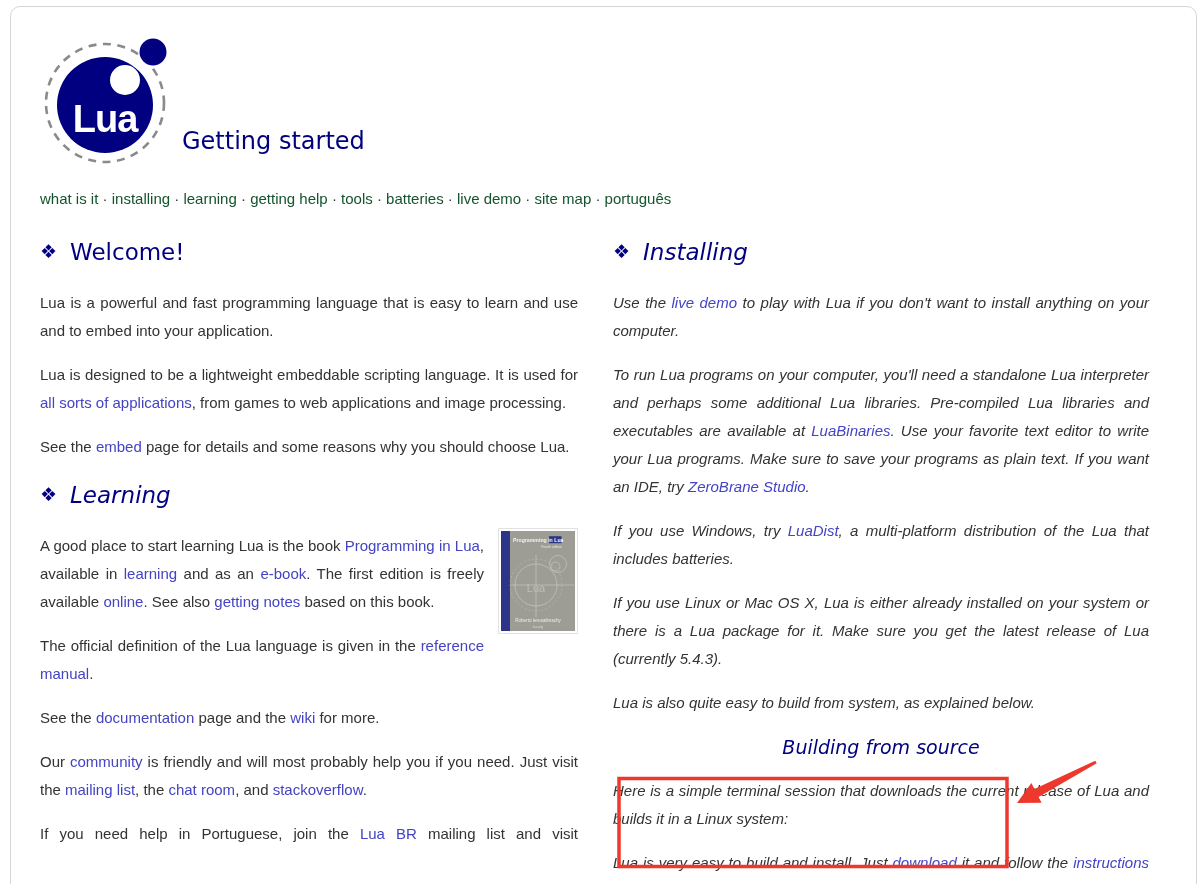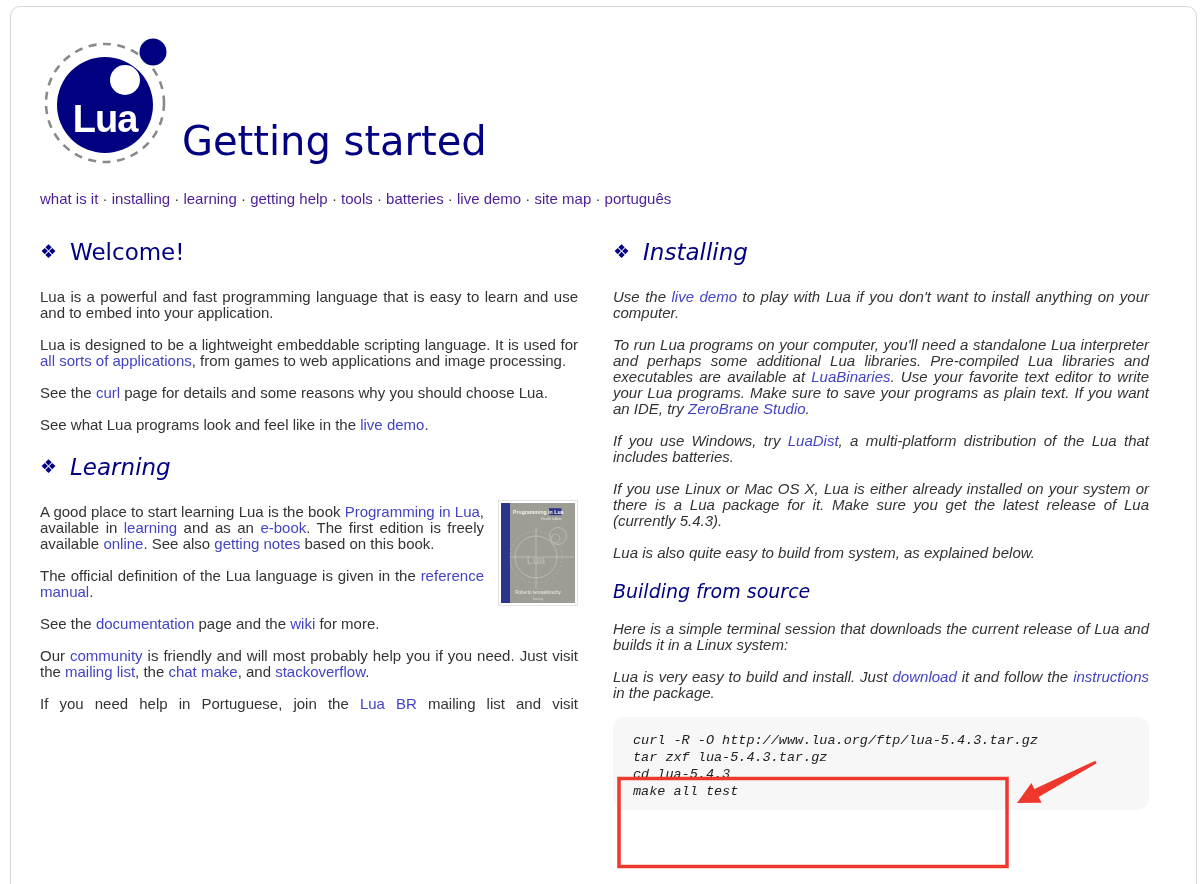--- a/index.html
+++ b/index.html
@@ -9,46 +9,46 @@
     font-family:"Liberation Sans",sans-serif;
     color:#333333;
   }
   .page-card{
     position:absolute;left:10px;top:6px;width:1185px;height:1380px;
     border:1px solid #d6d6d6;border-radius:10px;background:#ffffff;z-index:0;
   }
   .logo{position:absolute;left:43px;top:35px;z-index:1;}
   .page-title{
     position:absolute;left:182px;top:121px;z-index:1;
-    font-family:"DejaVu Sans",sans-serif;font-size:40px;line-height:40px;
+    font-family:"DejaVu Sans",sans-serif;font-size:24px;line-height:40px;
     color:#000080;
   }
   .main-nav{
     position:absolute;left:40px;top:189px;z-index:1;
     font-size:15px;line-height:20px;color:#333;
   }
-  .nav-link{color:#4c1d95;text-decoration:none;cursor:pointer;}
+  .nav-link{color:#14532d;text-decoration:none;cursor:pointer;}
   .columns{
     position:absolute;left:40px;top:238px;width:1121px;z-index:1;
     display:flex;gap:35px;
   }
   .col-left{width:538px;}
   .col-right{width:536px;font-style:italic;}
   h2{
     font-family:"DejaVu Sans",sans-serif;font-size:23px;line-height:28px;
     font-weight:normal;color:#000080;margin:0 0 22px 0;
   }
   h2.mt{margin-top:20px;font-style:italic;}
   h2 .marker{font-size:19px;margin-right:13px;position:relative;top:-2px;}
   h3{
     font-family:"DejaVu Sans",sans-serif;font-size:19px;line-height:24px;
-    font-weight:normal;color:#000080;margin:18px 0 18px 0;
+    font-weight:normal;color:#000080;margin:18px 0 18px 0;text-align:center;
   }
   .para{
-    margin:0 0 16px 0;font-size:15px;line-height:16px;
+    margin:0 0 16px 0;font-size:15px;line-height:28px;
     text-align:justify;
   }
   .para.jlast{text-align-last:justify;}
   .text-link{color:#4343c4;text-decoration:none;cursor:pointer;}
   .book{
     float:right;width:80px;height:106px;margin:-4px 0 8px 14px;cursor:pointer;
   }
   pre.terminal{
     margin:9px 0 0 0;background:#f7f7f7;border-radius:12px;
     height:93px;box-sizing:border-box;padding:15px 20px 0 20px;
@@ -78,22 +78,21 @@
 <div class="page-title">Getting started</div>
 
 <nav class="main-nav"><a class="nav-link">what is it</a> · <a class="nav-link">installing</a> · <a class="nav-link">learning</a> · <a class="nav-link">getting help</a> · <a class="nav-link">tools</a> · <a class="nav-link">batteries</a> · <a class="nav-link">live demo</a> · <a class="nav-link">site map</a> · <a class="nav-link">português</a></nav>
 
 <div class="columns">
 
   <div class="col-left">
     <h2><span class="marker">❖</span><span>Welcome!</span></h2>
     <p class="para">Lua is a powerful and fast programming language that is easy to learn and use and to embed into your application.</p>
     <p class="para">Lua is designed to be a lightweight embeddable scripting language. It is used for <a class="text-link">all sorts of applications</a>, from games to web applications and image processing.</p>
-    <p class="para">See the <a class="text-link">curl</a> page for details and some reasons why you should choose Lua.</p>
-    <p class="para">See what Lua programs look and feel like in the <a class="text-link">live demo</a>.</p>
+    <p class="para">See the <a class="text-link">embed</a> page for details and some reasons why you should choose Lua.</p>
 
     <h2 class="mt"><span class="marker">❖</span><span>Learning</span></h2>
 
     <div class="book">
       <svg width="80" height="106" viewBox="0 0 80 106">
         <rect x="0.5" y="0.5" width="79" height="105" fill="#ffffff" stroke="#e2e2e2" stroke-width="1"></rect>
         <rect x="3" y="3" width="74" height="100" fill="#9d9d95"></rect>
         <rect x="3" y="3" width="9" height="100" fill="#2c3587"></rect>
         <g stroke="#cdcdc5" stroke-width="0.6" fill="none">
           <line x1="13" y1="57" x2="76" y2="57"></line>
@@ -109,21 +108,21 @@
         <text x="64" y="19.5" text-anchor="end" font-family="Liberation Sans, sans-serif" font-size="3.4" fill="#e6e6de">Fourth edition</text>
         <text x="40" y="94" text-anchor="middle" font-family="Liberation Sans, sans-serif" font-size="4.6" fill="#ecece4">Roberto Ierusalimschy</text>
         <text x="40" y="100" text-anchor="middle" font-family="Liberation Sans, sans-serif" font-size="3.4" fill="#d9d9d1">lua.org</text>
       </svg>
     </div>
 
     <p class="para">A good place to start learning Lua is the book <a class="text-link">Programming in Lua</a>, available in <a class="text-link">learning</a> and as an <a class="text-link">e-book</a>. The first edition is freely available <a class="text-link">online</a>. See also <a class="text-link">getting notes</a> based on this book.</p>
     <p class="para">The official definition of the Lua language is given in the <a class="text-link">reference manual</a>.</p>
     <p class="para">See the <a class="text-link">documentation</a> page and the <a class="text-link">wiki</a> for more.</p>
 
-    <p class="para">Our <a class="text-link">community</a> is friendly and will most probably help you if you need. Just visit the <a class="text-link">mailing list</a>, the <a class="text-link">chat make</a>, and <a class="text-link">stackoverflow</a>.</p>
+    <p class="para">Our <a class="text-link">community</a> is friendly and will most probably help you if you need. Just visit the <a class="text-link">mailing list</a>, the <a class="text-link">chat room</a>, and <a class="text-link">stackoverflow</a>.</p>
     <p class="para jlast">If you need help in Portuguese, join the <a class="text-link">Lua BR</a> mailing list and visit</p>
   </div>
 
   <div class="col-right">
     <h2><span class="marker">❖</span><span>Installing</span></h2>
     <p class="para">Use the <a class="text-link">live demo</a> to play with Lua if you don't want to install anything on your computer.</p>
     <p class="para">To run Lua programs on your computer, you'll need a standalone Lua interpreter and perhaps some additional Lua libraries. Pre-compiled Lua libraries and executables are available at <a class="text-link">LuaBinaries</a>. Use your favorite text editor to write your Lua programs. Make sure to save your programs as plain text. If you want an IDE, try <a class="text-link">ZeroBrane Studio</a>.</p>
     <p class="para">If you use Windows, try <a class="text-link">LuaDist</a>, a multi-platform distribution of the Lua that includes batteries.</p>
     <p class="para">If you use Linux or Mac OS X, Lua is either already installed on your system or there is a Lua package for it. Make sure you get the latest release of Lua (currently 5.4.3).</p>
     <p class="para">Lua is also quite easy to build from system, as explained below.</p>

